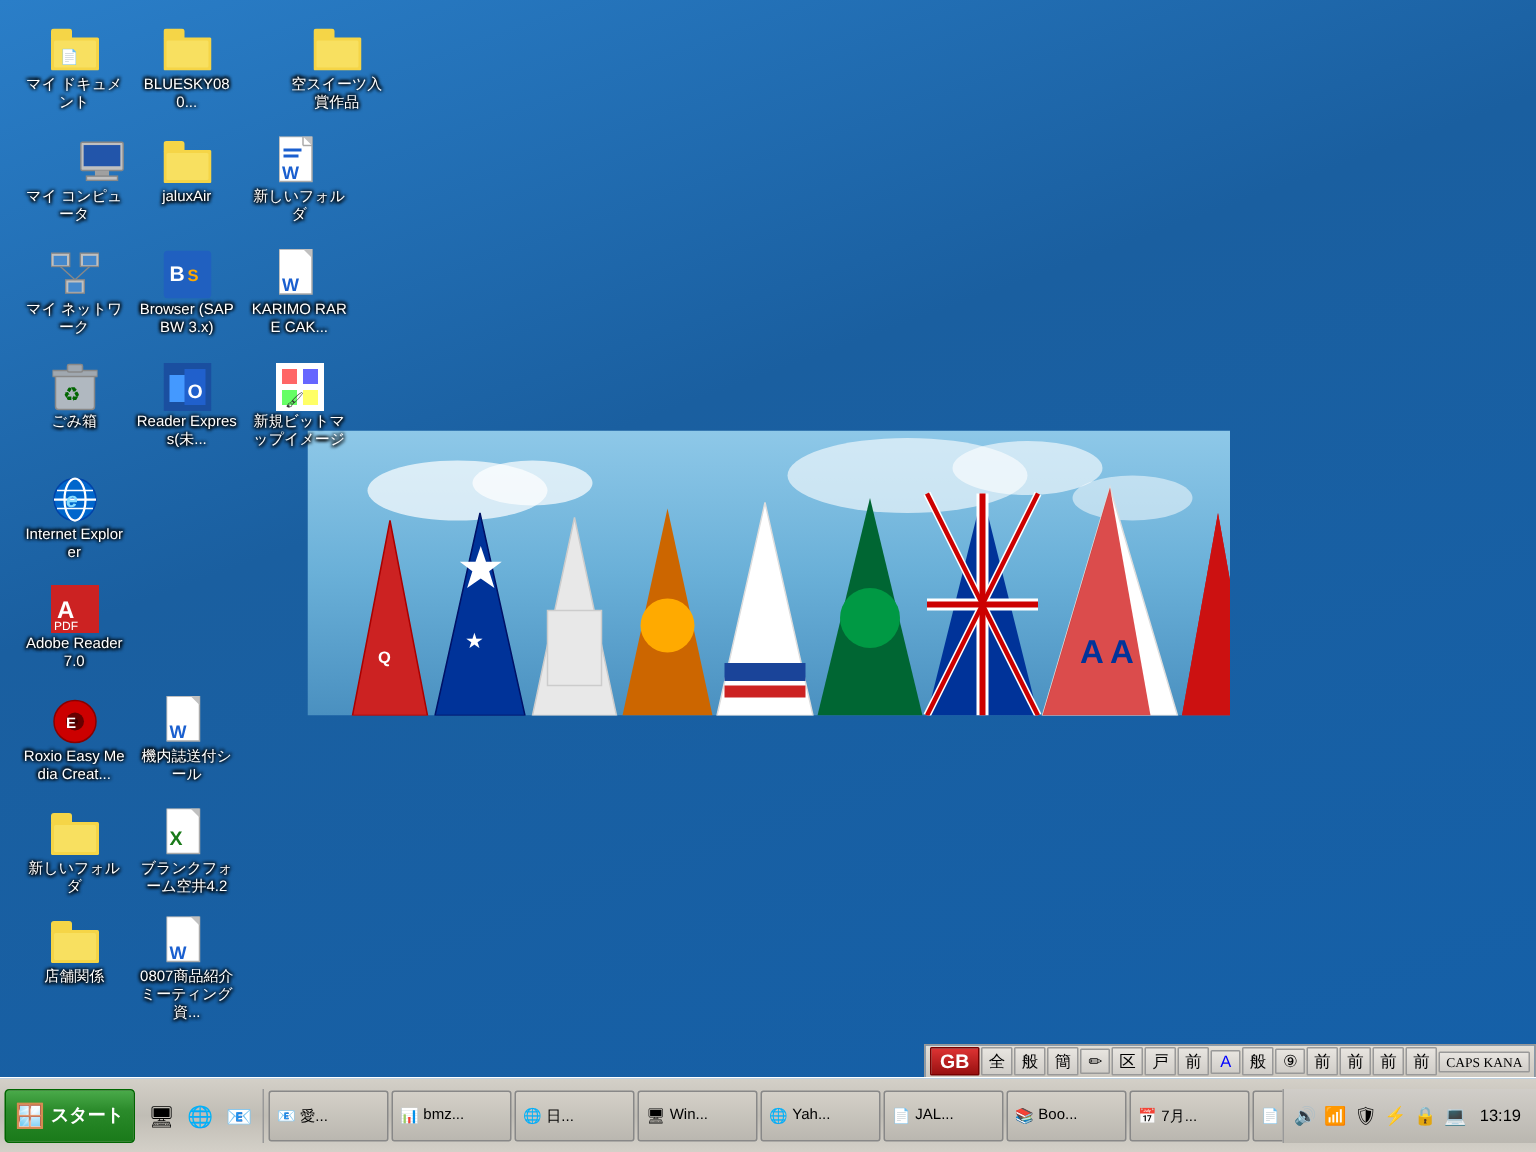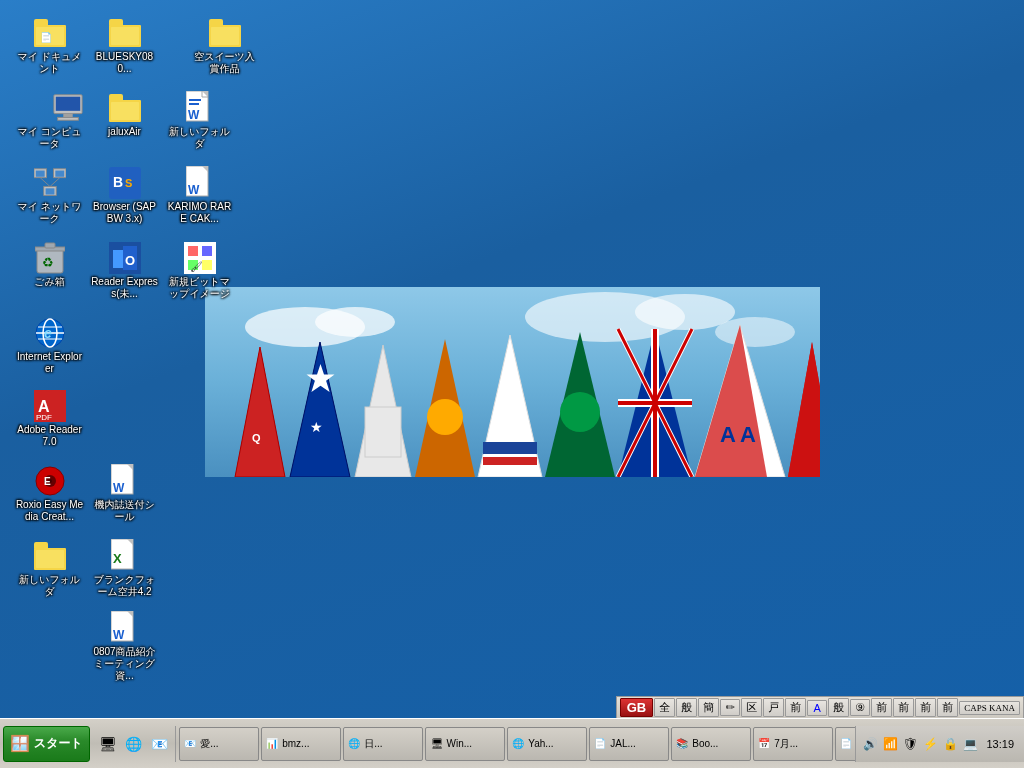--- a/index.html
+++ b/index.html
@@ -500,20 +500,30 @@
       <div class="icon-img">
         <svg width="28" height="34" viewBox="0 0 28 34">
           <rect x="0" y="0" width="22" height="30" fill="white" stroke="#aaa" stroke-width="1"></rect>
           <polygon points="16,0 22,0 22,6" fill="#c0c0c0"></polygon>
           <text x="2" y="24" font-size="13" fill="#1a7a1a" font-weight="bold">X</text>
         </svg>
       </div>
       <span class="icon-label">ブランクフォーム空井4.2</span>
     </div>
 
+    <div class="icon-item" style="position:absolute; left:5px; top:600px;">
+      <div class="icon-img">
+        <svg width="32" height="28" viewBox="0 0 32 28">
+          <rect x="0" y="6" width="32" height="22" fill="#f5d547" rx="1"></rect>
+          <rect x="0" y="0" width="14" height="8" fill="#f5d547" rx="2"></rect>
+          <rect x="2" y="8" width="28" height="18" fill="#f8e060" rx="1"></rect>
+        </svg>
+      </div>
+      <span class="icon-label">店舗関係</span>
+    </div>
 
     <div class="icon-item" style="position:absolute; left:80px; top:600px;">
       <div class="icon-img">
         <svg width="28" height="34" viewBox="0 0 28 34">
           <rect x="0" y="0" width="22" height="30" fill="white" stroke="#aaa" stroke-width="1"></rect>
           <polygon points="16,0 22,0 22,6" fill="#c0c0c0"></polygon>
           <text x="2" y="28" font-size="12" fill="#1a5fcf" font-weight="bold">W</text>
         </svg>
       </div>
       <span class="icon-label">0807商品紹介ミーティング資...</span>

